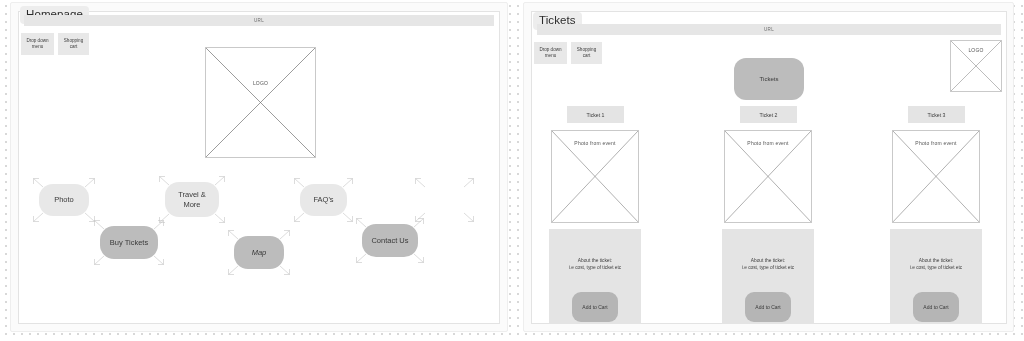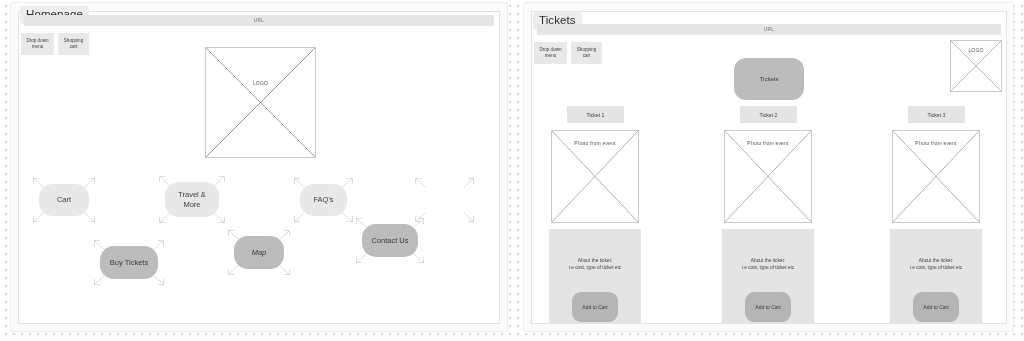--- a/index.html
+++ b/index.html
@@ -149,21 +149,21 @@
     white-space: pre-line;
     box-sizing: border-box;
   }
   .navbtn.light .pill { background: #e8e8e8; }
   .navbtn.dark  .pill { background: #bcbcbc; }
 
   #btn-about   { left: 33px;  top: 178px; width: 62px; height: 44px; }
   #btn-travel  { left: 159px; top: 176px; width: 66px; height: 47px; }
   #btn-faq     { left: 294px; top: 178px; width: 59px; height: 44px; }
   #btn-gallery { left: 415px; top: 178px; width: 59px; height: 44px; }
-  #btn-buy     { left: 94px;  top: 240px; width: 70px; height: 45px; }
+  #btn-buy     { left: 94px;  top: 220px; width: 70px; height: 45px; }
   #btn-map     { left: 228px; top: 230px; width: 62px; height: 45px; font-style: italic; }
   #btn-contact { left: 356px; top: 218px; width: 68px; height: 45px; }
 
   
   #hero-tickets {
     position: absolute;
     left: 734px; top: 58px; width: 70px; height: 42px;
     background: #bcbcbc;
     border-radius: 12px;
     display: flex;
@@ -271,21 +271,21 @@
     </svg>
     <div class="xlabel">LOGO</div>
   </div>
 
   <div class="navbtn light" id="btn-about">
     <svg class="handles" viewBox="0 0 62 44" preserveAspectRatio="none">
       <path d="M0.5 0.5 L10 9 M61.5 0.5 L52 9 M0.5 43.5 L10 35 M61.5 43.5 L52 35" stroke="#c4c4c4" stroke-width="0.6" fill="none"></path>
       <path d="M0.5 0.5 L6 0.5 M56 0.5 L61.5 0.5 M0.5 43.5 L6 43.5 M56 43.5 L61.5 43.5
                M0.5 0.5 L0.5 6 M0.5 38 L0.5 43.5 M61.5 0.5 L61.5 6 M61.5 38 L61.5 43.5" stroke="#c4c4c4" stroke-width="0.6" fill="none"></path>
     </svg>
-    <div class="pill">Cart</div>
+    <div class="pill">Photo</div>
   </div>
 
   <div class="navbtn light" id="btn-travel">
     <svg class="handles" viewBox="0 0 66 47" preserveAspectRatio="none">
       <path d="M0.5 0.5 L10 9 M65.5 0.5 L56 9 M0.5 46.5 L10 38 M65.5 46.5 L56 38" stroke="#c4c4c4" stroke-width="0.6" fill="none"></path>
       <path d="M0.5 0.5 L6 0.5 M60 0.5 L65.5 0.5 M0.5 46.5 L6 46.5 M60 46.5 L65.5 46.5
                M0.5 0.5 L0.5 6 M0.5 41 L0.5 46.5 M65.5 0.5 L65.5 6 M65.5 41 L65.5 46.5" stroke="#c4c4c4" stroke-width="0.6" fill="none"></path>
     </svg>
     <div class="pill">Travel &amp;
 More</div>

